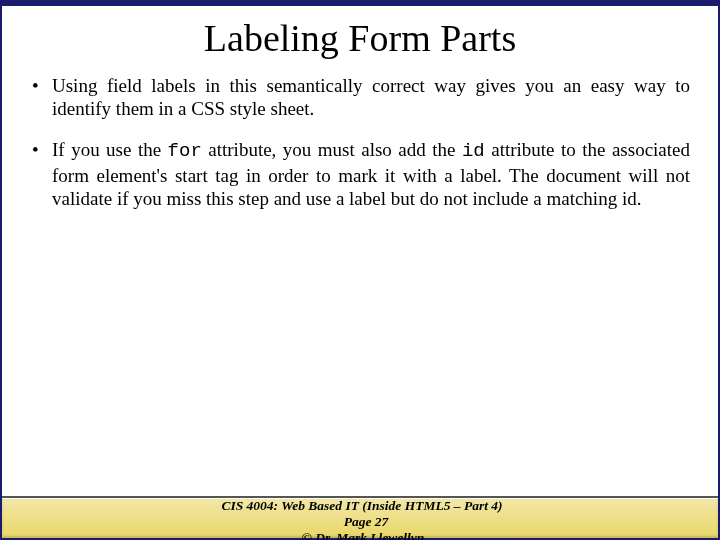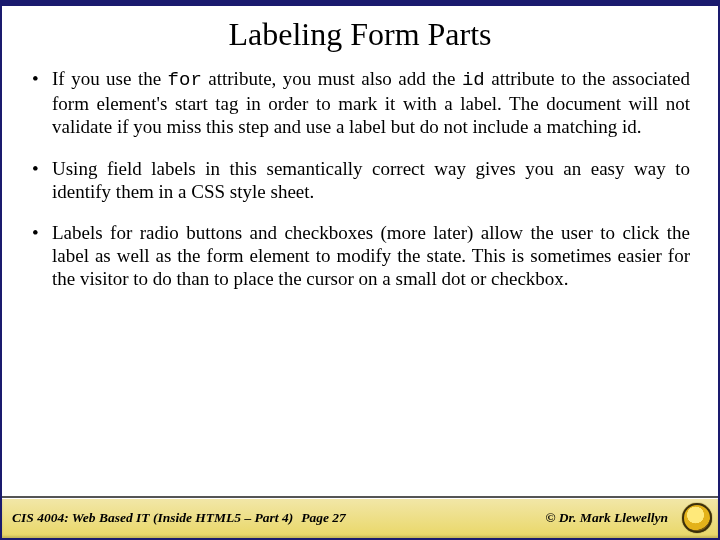--- a/index.html
+++ b/index.html
@@ -8,21 +8,21 @@
     width: 720px; height: 540px;
     border-top: 6px solid #1a1a6e;
     border-left: 2px solid #1a1a6e;
     border-right: 2px solid #1a1a6e;
     border-bottom: 2px solid #1a1a6e;
     background: #ffffff;
     position: relative;
     display: flex; flex-direction: column;
   }
   .title {
-    font-size: 32px;
+    font-size: 38px;
     text-align: center;
     padding: 10px 0 6px 0;
     color: #000;
     font-weight: 400;
   }
   .body {
     flex: 1;
     padding: 8px 28px 0 28px;
   }
   ul.bullets { list-style: none; }
@@ -49,20 +49,21 @@
     align-items: center;
     border-top: 2px solid #555;
     background: linear-gradient(#f2e7a9, #e9d766);
     box-shadow: inset 0 1px 0 #fff, inset 0 -2px 2px rgba(0,0,0,0.15);
     font-family: "Times New Roman", Times, serif;
     font-style: italic;
     font-weight: bold;
     font-size: 13.5px;
     color: #000;
     padding: 0 6px 0 10px;
+    flex-direction: column;
   }
   .footer .left { flex: 0 0 auto; }
   .footer .mid  { flex: 1 1 auto; text-align: left; margin-left: 8px; }
   .footer .right{ flex: 0 0 auto; padding-right: 6px; margin-left: 8px; }
   .logo {
     width: 30px; height: 30px; margin-left: 8px;
     border-radius: 50%;
     background: radial-gradient(circle at 45% 40%, #ffe97a 0 34%, #e3b21a 35% 60%, #7a5b12 62% 100%);
     box-shadow: inset 0 0 0 2px #3a2f0c, 0 0 1px #000;
     flex: 0 0 auto;
@@ -71,31 +72,28 @@
 </head>
 <body>
 
 <div class="slide">
   <h1 class="title">Labeling Form Parts</h1>
 
   <div class="body">
     <ul class="bullets">
 
       <li>
+        <span>Using field labels in this semantically correct way gives you an easy way to identify them in a CSS style sheet.</span>
+      </li>
+
+      <li>
         <span>If you use the </span><span class="code">for</span><span> attribute, you must also add the </span><span class="code">id</span><span> attribute to the associated form element's start tag in order to mark it with a label.  The document will not validate if you miss this step and use a label but do not include a matching id.</span>
       </li>
 
-      <li>
-        <span>Using field labels in this semantically correct way gives you an easy way to identify them in a CSS style sheet.</span>
-      </li>
 
-
-      <li>
-        <span>Labels for radio buttons and checkboxes (more later) allow the user to click the label as well as the form element to modify the state.  This is sometimes easier for the visitor to do than to place the cursor on a small dot or checkbox.</span>
-      </li>
 
     </ul>
   </div>
 
   <div class="footer">
     <span class="left">CIS 4004: Web Based IT (Inside HTML5 – Part 4)</span>
     <span class="mid">Page 27</span>
     <span class="right">© Dr. Mark Llewellyn</span>
     <span class="logo"></span>
   </div>

